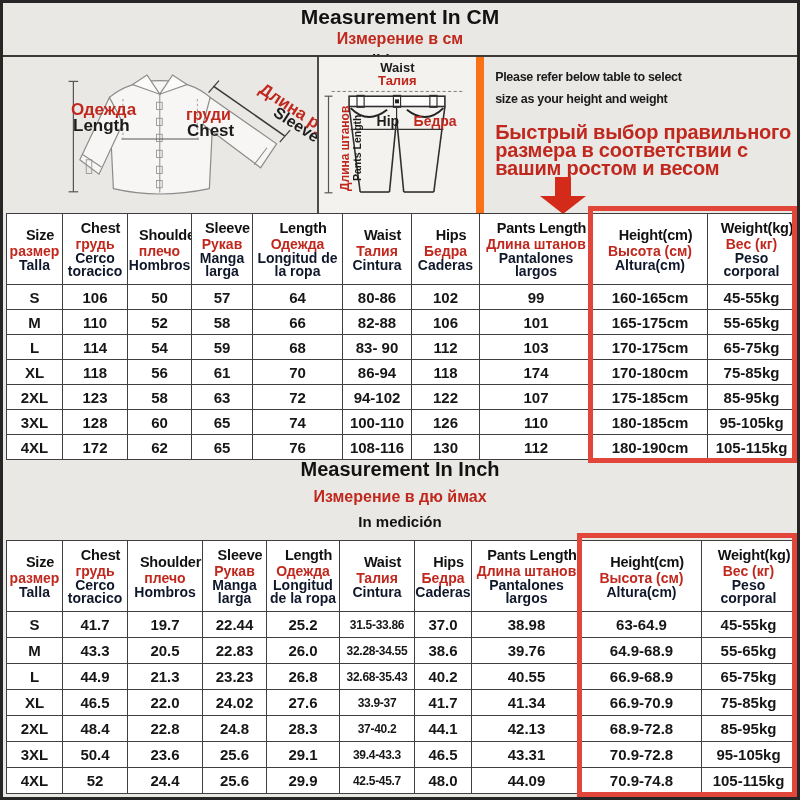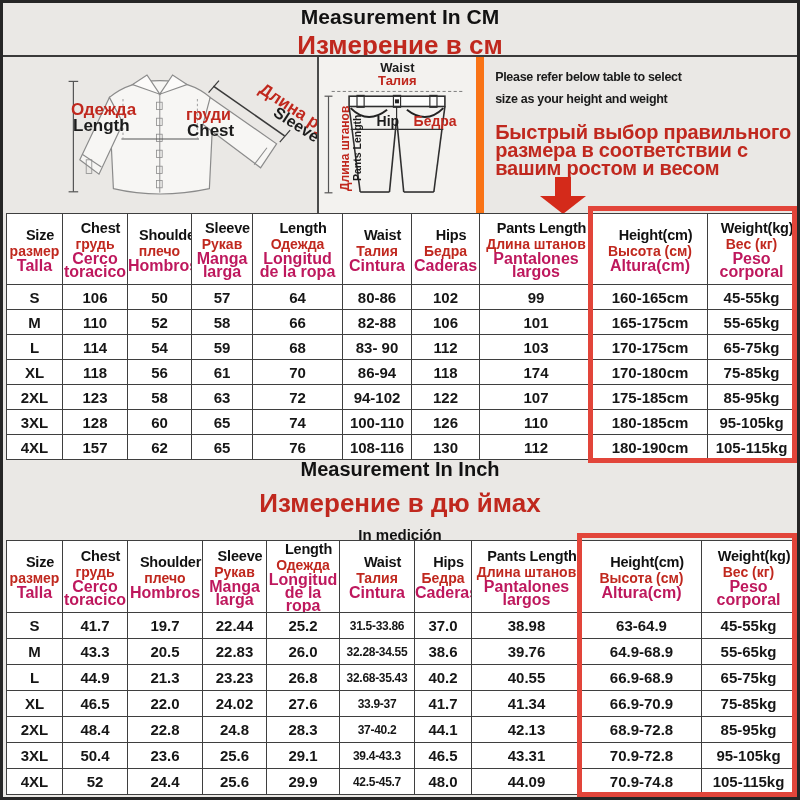--- a/index.html
+++ b/index.html
@@ -7,21 +7,21 @@
   .canvas {
     position: relative; width: 800px; height: 800px;
     background: #eae8e5;
     box-shadow: inset 0 0 0 3px #262626;
     overflow: hidden;
     font-family: "Liberation Sans", sans-serif;
   }
   
   .title-block { position:absolute; left:3px; top:5px; width:794px; text-align:center; }
   .title-en { font-size:21px; font-weight:700; color:#121212; }
-  .title-ru { font-size:26px; font-weight:700; color:#c0281e; margin-top:1px; }
+  .title-ru { font-size:16px; font-weight:700; color:#c0281e; margin-top:1px; }
   .title-es { font-size:15px; font-weight:700; color:#121212; margin-top:3px; }
   .title-block-2 { position:absolute; left:3px; top:458px; width:794px; text-align:center; }
   .title-block-2 .title-en { font-size:20px; }
   .title-block-2 .title-ru { margin-top:7px; }
   .title-block-2 .title-es { margin-top:7px; }
   
   .diagram-row { position:absolute; left:3px; top:55px; width:794px; height:158px;
                  border-top:2px solid #3a3a3a; display:flex; }
   .shirt-section  { position:relative; width:392px; height:100%; }
   .pants-section  { position:relative; width:199px; height:100%;
@@ -45,21 +45,21 @@
                    width:789px; background:#fff; }
   #table-cm   { top:213px; }
   #table-inch { top:540px; }
   .size-tbl th, .size-tbl td { border:1.5px solid #3f3f3f; text-align:center;
                                vertical-align:middle; padding:0; overflow:hidden; }
   .size-tbl thead tr { height:71px; }
   #table-cm  tbody tr { height:25px; }
   #table-inch tbody tr { height:26px; }
   .h-en { font-size:14.5px; font-weight:700; color:#111; line-height:17px; letter-spacing:-0.2px;padding-left:11px; }
   .h-ru { font-size:14px;  font-weight:700; color:#c0281e; line-height:15px; }
-  .h-es { font-size:16px; font-weight:700; color:#be185d; line-height:13px; }
+  .h-es { font-size:14px; font-weight:700; color:#0f172a; line-height:13px; }
   .size-tbl td { font-size:15px; font-weight:700; color:#161616; }
   #table-inch td:nth-child(6) { font-size:12px; letter-spacing:-0.3px; }
   
   .red-box { position:absolute; border:5px solid #e2453a; pointer-events:none; }
   #red-cm   { left:588px; top:206px; width:209px; height:257px; }
   #red-inch { left:577px; top:533px; width:220px; height:264px; }
 </style>
 </head>
 <body>
 
@@ -290,21 +290,21 @@
           <td>65</td>
           <td>74</td>
           <td>100-110</td>
           <td>126</td>
           <td>110</td>
           <td>180-185cm</td>
           <td>95-105kg</td>
         </tr>
         <tr>
           <td>4XL</td>
-          <td>157</td>
+          <td>172</td>
           <td>62</td>
           <td>65</td>
           <td>76</td>
           <td>108-116</td>
           <td>130</td>
           <td>112</td>
           <td>180-190cm</td>
           <td>105-115kg</td>
         </tr>
       </tbody>

